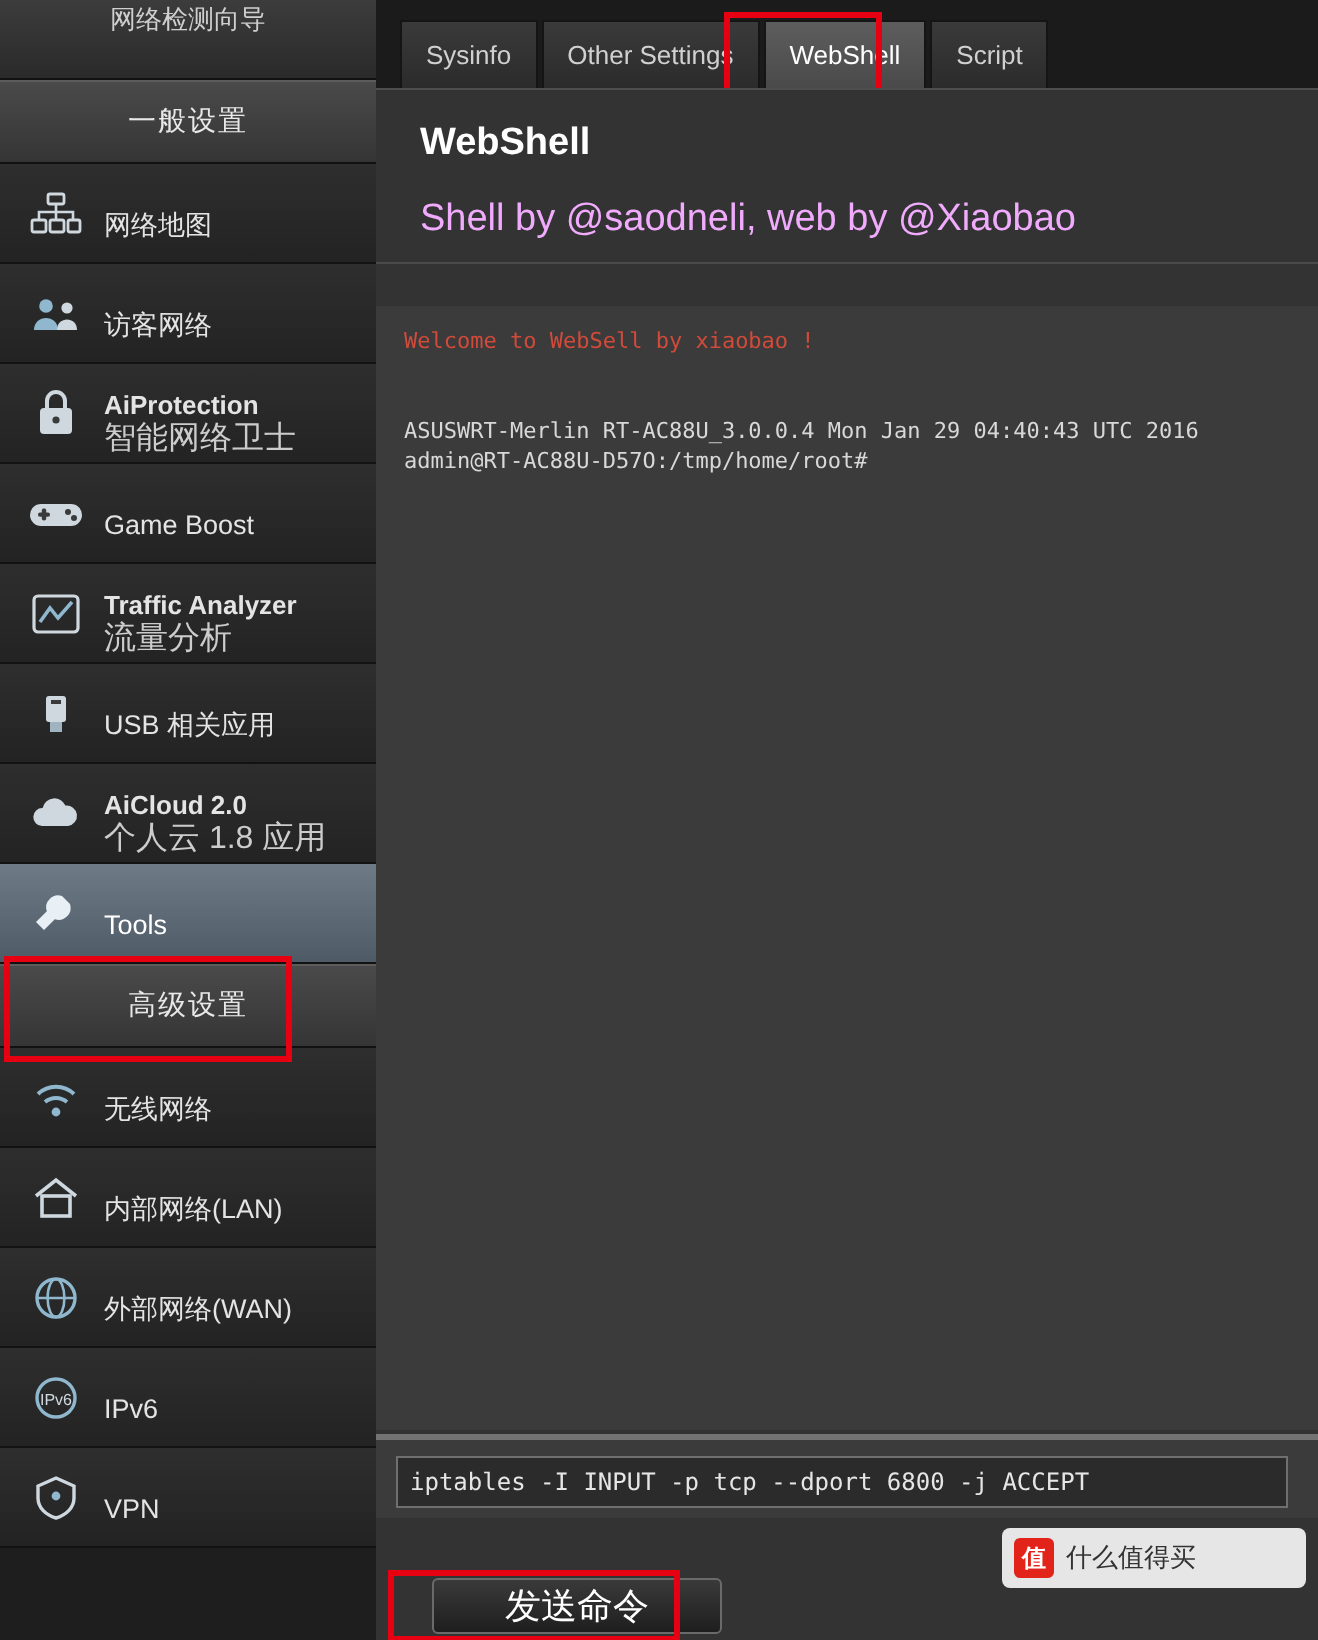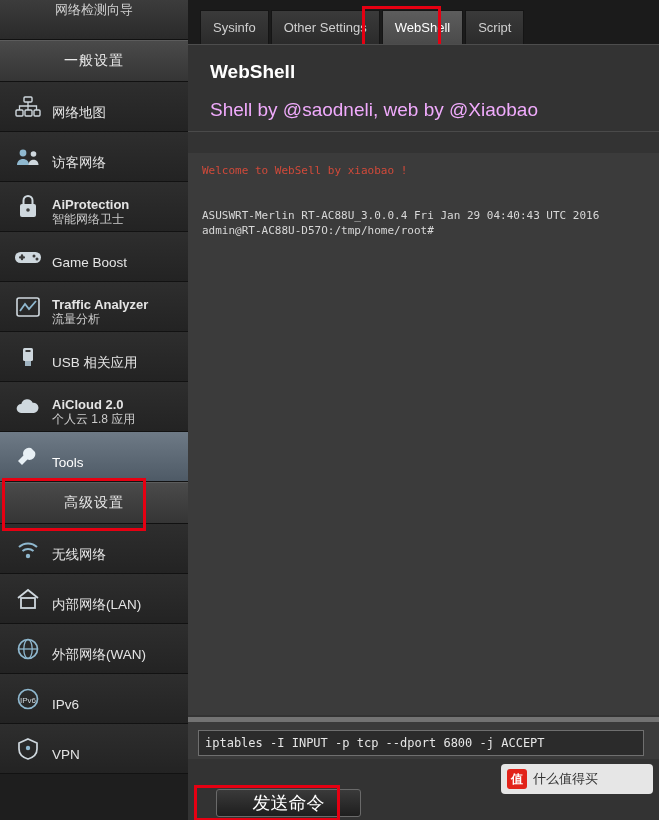--- a/index.html
+++ b/index.html
@@ -59,21 +59,21 @@
     display: flex; align-items: center; justify-content: center;
     margin-right: 6px;
     flex: 0 0 36px;
   }
   .side-item .txt {
     display: flex; flex-direction: column; justify-content: center;
     line-height: 1.15;
     margin-top: 12px;
   }
   .side-item .t1 { font-size: 13px; font-weight: bold; color: #e4e4e4; }
-  .side-item .t2 { font-size: 12px; color: #cccccc; }
+  .side-item .t2 { font-size: 16px; color: #cccccc; }
   .side-item.single .t1 { font-weight: normal; font-size: 13.5px; }
   .side-item.selected {
     background: linear-gradient(#6e7a86, #4e5a66);
   }
   .side-item.selected .t1 { color: #ffffff; }
 
   
   #main {
     position: absolute;
     left: 188px; top: 0;
@@ -141,21 +141,21 @@
   .con-welcome { color: #d14a3a; }
   .con-blank { height: 60px; }
   .con-line { color: #d8d8d8; }
 
   #cmdwrap {
     position: absolute;
     left: 0; top: 672px;
     width: 471px;
     height: 42px;
     background: #3b3b3b;
-    border-top: 5px solid #737373;
+    border-top: 3px solid #737373;
   }
   #cmdinput {
     position: absolute;
     left: 10px; top: 8px;
     width: 446px; height: 26px;
     background: #2b2b2b;
     border: 1px solid #6f6f6f;
     color: #e6e6e6;
     font-family: "DejaVu Sans Mono", monospace;
     font-size: 12px;
@@ -427,21 +427,21 @@
       <div id="hl-tab-webshell"></div>
     </div>
 
     <div id="panel">
       <div id="panel-title">WebShell</div>
       <div id="panel-sub">Shell by @saodneli, web by @Xiaobao</div>
 
       <div id="console"><span class="con-welcome">Welcome to WebSell by xiaobao !</span>
 <span class="con-blank"> </span>
 
-<span class="con-line">ASUSWRT-Merlin RT-AC88U_3.0.0.4 Fri Jan 29 04:40:43 UTC 2016</span>
+<span class="con-line">ASUSWRT-Merlin RT-AC88U_3.0.0.4 Mon Jan 29 04:40:43 UTC 2016</span>
 <span class="con-line">admin@RT-AC88U-D57O:/tmp/home/root#</span></div>
 
       <div id="cmdwrap">
         <input id="cmdinput" type="text" value="iptables -I INPUT -p tcp --dport 6800 -j ACCEPT" style="">
 
       </div>
 
       <div id="sendbtn">
         <span>发送命令</span>
       </div>

